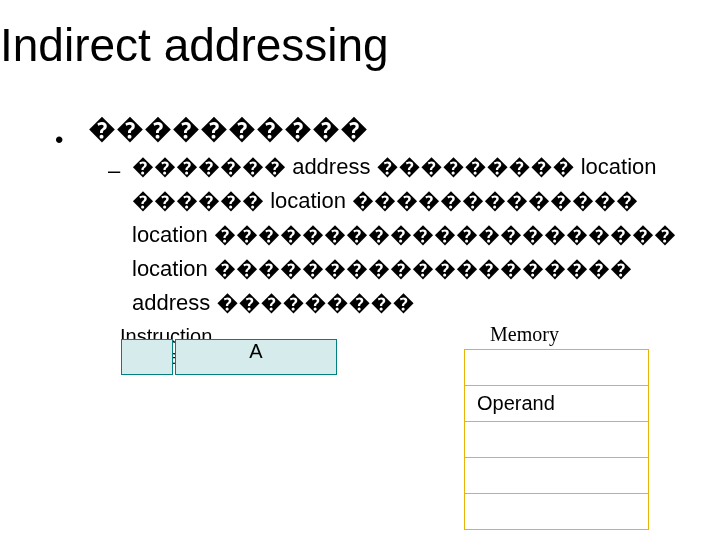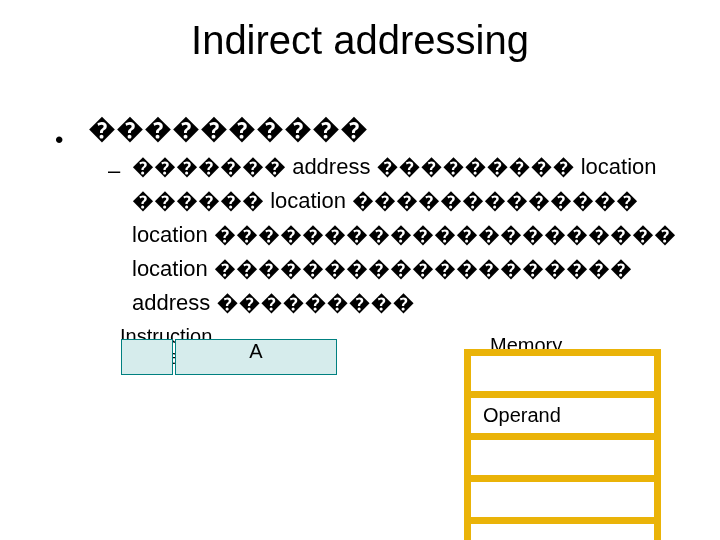--- a/index.html
+++ b/index.html
@@ -15,22 +15,21 @@
   .slide {
     position: relative;
     width: 720px;
     height: 540px;
   }
   .title {
     position: absolute;
     top: 18px;
     left: 0;
     width: 720px;
-    text-align: center;
-    font-size: 40px;
+    font-size: 46px;
   }
   .bullet-dot {
     position: absolute;
     left: 55px;
     top: 128px;
     font-size: 24px;
     line-height: 1;
   }
   .bullet-text {
     position: absolute;
@@ -83,31 +82,32 @@
   .instr-addr {
     width: 160px;
     text-align: center;
     font-size: 20px;
     vertical-align: top;
   }
 
   .mem-label {
     position: absolute;
     left: 490px;
-    top: 334px;
+    top: 323px;
     font-size: 20px;
+    font-family: Liberation Serif, serif;
   }
   .mem-table {
     position: absolute;
     left: 464px;
     top: 349px;
     border-collapse: collapse;
   }
   .mem-table td {
-    border: 7px solid #eab308;
+    border: 1px solid #eab308;
     width: 170px;
     height: 33px;
     font-size: 20px;
     text-align: left;
     padding-left: 12px;
     vertical-align: middle;
   }
 </style>
 </head>
 <body>

